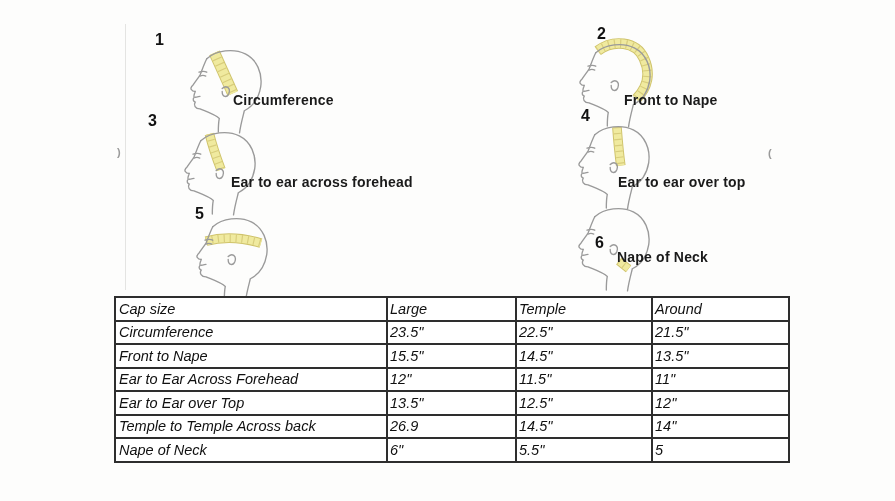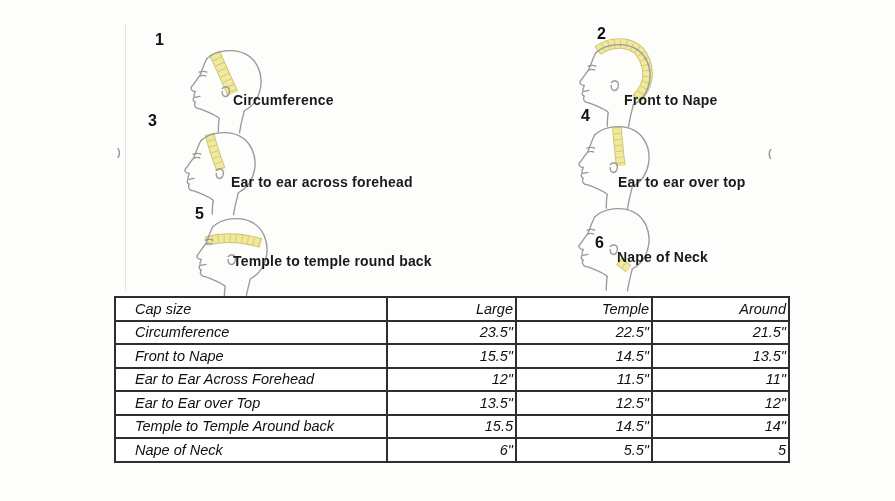--- a/index.html
+++ b/index.html
@@ -41,23 +41,23 @@
   .l6{left:617px;top:249px;}
 
   
   table.size-table{
     position:absolute;left:114px;top:296px;width:674px;
     border-collapse:collapse;table-layout:fixed;
     font-style:italic;font-size:14.5px;color:#101010;background:#fff;
   }
   table.size-table td{
     border:2px solid #2e2e2e;height:21.5px;padding:0 2px;
-    text-align:right;overflow:hidden;white-space:nowrap;
+    text-align:left;overflow:hidden;white-space:nowrap;
   }
-  table.size-table td.rowlabel{text-align:left;padding-left:19px;}
+  table.size-table td.rowlabel{text-align:left;padding-left:3px;}
 </style>
 </head>
 <body>
 
 <div class="canvas">
 
   <div class="scan-line"></div>
   <span class="scan-mark mk-left">)</span>
   <span class="scan-mark mk-right">(</span>
 
@@ -156,21 +156,20 @@
   <span class="num n2">2</span>
   <span class="num n3">3</span>
   <span class="num n4">4</span>
   <span class="num n5">5</span>
   <span class="num n6">6</span>
 
   <span class="dlabel l1">Circumference</span>
   <span class="dlabel l2">Front to Nape</span>
   <span class="dlabel l3">Ear to ear across forehead</span>
   <span class="dlabel l4">Ear to ear over top</span>
-  <span class="dlabel l5">Temple to temple round back</span>
   <span class="dlabel l6">Nape of Neck</span>
 
   <table class="size-table">
     <colgroup>
         <col style="width:272px">
         <col style="width:129px">
         <col style="width:136px">
         <col style="width:137px">
       </colgroup>
     <tbody>
@@ -198,22 +197,22 @@
       <td>11.5"</td>
       <td>11"</td>
     </tr>
     <tr>
       <td class="rowlabel">Ear to Ear over Top</td>
       <td>13.5"</td>
       <td>12.5"</td>
       <td>12"</td>
     </tr>
     <tr>
-      <td class="rowlabel">Temple to Temple Around back</td>
-      <td>15.5</td>
+      <td class="rowlabel">Temple to Temple Across back</td>
+      <td>26.9</td>
       <td>14.5"</td>
       <td>14"</td>
     </tr>
     <tr>
       <td class="rowlabel">Nape of Neck</td>
       <td>6"</td>
       <td>5.5"</td>
       <td>5</td>
     </tr>
   </tbody>

